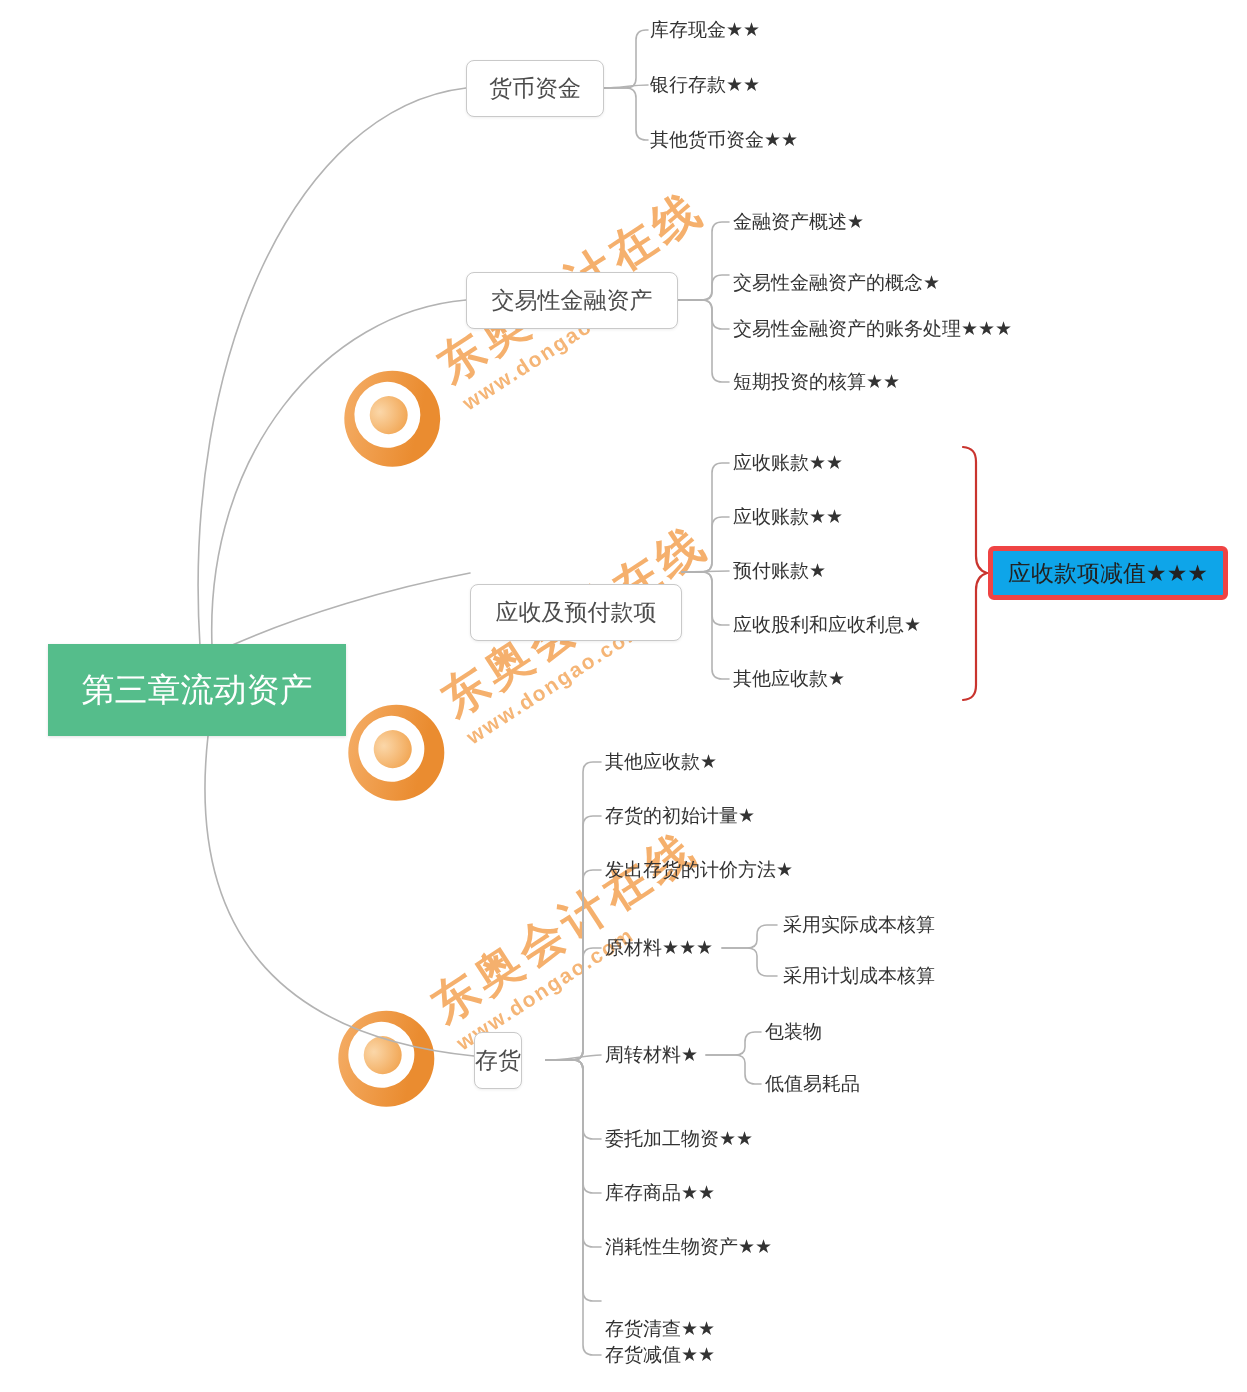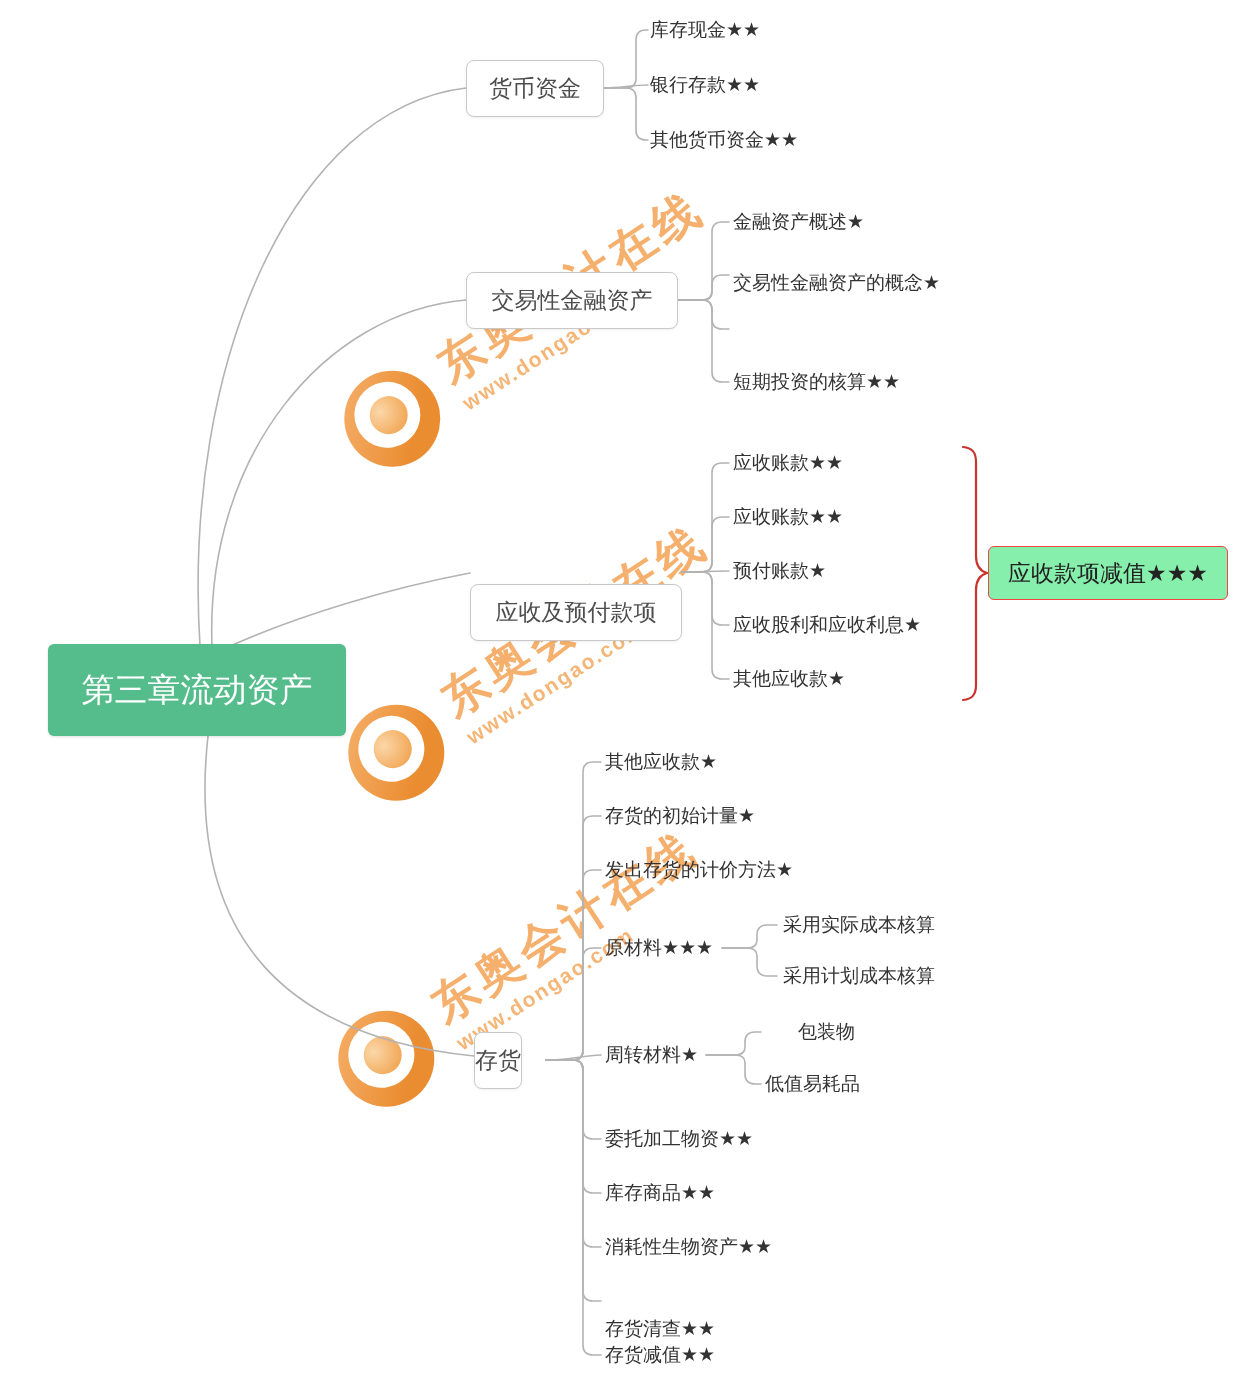--- a/index.html
+++ b/index.html
@@ -27,26 +27,26 @@
   svg.links path.brace{stroke:#c9342e;stroke-width:2.2;}
   
   .node{position:absolute;z-index:3;box-sizing:border-box;}
   .box{
     background:#fff;border:1px solid #c9c9c9;border-radius:8px;
     display:flex;align-items:center;justify-content:center;
     font-size:23px;color:#4d4d4d;box-shadow:0 1px 3px rgba(0,0,0,.07);
     white-space:nowrap;
   }
   .root{
-    background:#55bd8b;border:none;border-radius:6px;color:#fff;
+    background:#55bd8b;border:none;border-radius:0;color:#fff;
     font-size:33px;display:flex;align-items:center;justify-content:center;
     box-shadow:0 1px 3px rgba(0,0,0,.12);white-space:nowrap;
   }
   .summary{
-    background:#86efac;border:1px solid #ef4444;border-radius:6px;
+    background:#0ea5e9;border:5px solid #ef4444;border-radius:6px;
     display:flex;align-items:center;justify-content:center;
     font-size:23px;color:#222;white-space:nowrap;
   }
   .leaf{
     position:absolute;z-index:3;transform:translateY(-50%);
     font-size:19px;color:#333;white-space:nowrap;
   }
 </style>
 </head>
 <body>
@@ -125,20 +125,21 @@
   <div class="node box" style="left:474px;top:1032px;width:48px;height:57px;">存货</div>
 
   <div class="node summary" style="left:988px;top:546px;width:240px;height:54px;">应收款项减值★★★</div>
 
   <div class="leaf" style="left:650px;top:30px;">库存现金★★</div>
   <div class="leaf" style="left:650px;top:85px;">银行存款★★</div>
   <div class="leaf" style="left:650px;top:140px;">其他货币资金★★</div>
 
   <div class="leaf" style="left:733px;top:222px;">金融资产概述★</div>
   <div class="leaf" style="left:733px;top:275px;margin-top:8px;">交易性金融资产的概念★</div>
+  <div class="leaf" style="left:733px;top:329px;">交易性金融资产的账务处理★★★</div>
   <div class="leaf" style="left:733px;top:382px;">短期投资的核算★★</div>
 
   <div class="leaf" style="left:733px;top:463px;">应收账款★★</div>
   <div class="leaf" style="left:733px;top:517px;">应收账款★★</div>
   <div class="leaf" style="left:733px;top:571px;">预付账款★</div>
   <div class="leaf" style="left:733px;top:625px;">应收股利和应收利息★</div>
   <div class="leaf" style="left:733px;top:679px;">其他应收款★</div>
 
   <div class="leaf" style="left:605px;top:762px;">其他应收款★</div>
   <div class="leaf" style="left:605px;top:816px;">存货的初始计量★</div>
@@ -147,16 +148,16 @@
   <div class="leaf" style="left:605px;top:1055px;">周转材料★</div>
   <div class="leaf" style="left:605px;top:1139px;">委托加工物资★★</div>
   <div class="leaf" style="left:605px;top:1193px;">库存商品★★</div>
   <div class="leaf" style="left:605px;top:1247px;">消耗性生物资产★★</div>
   <div class="leaf" style="left:605px;top:1301px;margin-top:28px;">存货清查★★</div>
   <div class="leaf" style="left:605px;top:1355px;">存货减值★★</div>
 
   <div class="leaf" style="left:783px;top:925px;">采用实际成本核算</div>
   <div class="leaf" style="left:783px;top:976px;">采用计划成本核算</div>
 
-  <div class="leaf" style="left:798px;top:1032px;">包装物</div>
+  <div class="leaf" style="left:765px;top:1032px;">包装物</div>
   <div class="leaf" style="left:765px;top:1084px;">低值易耗品</div>
 
 </div>
 
 </body></html>

